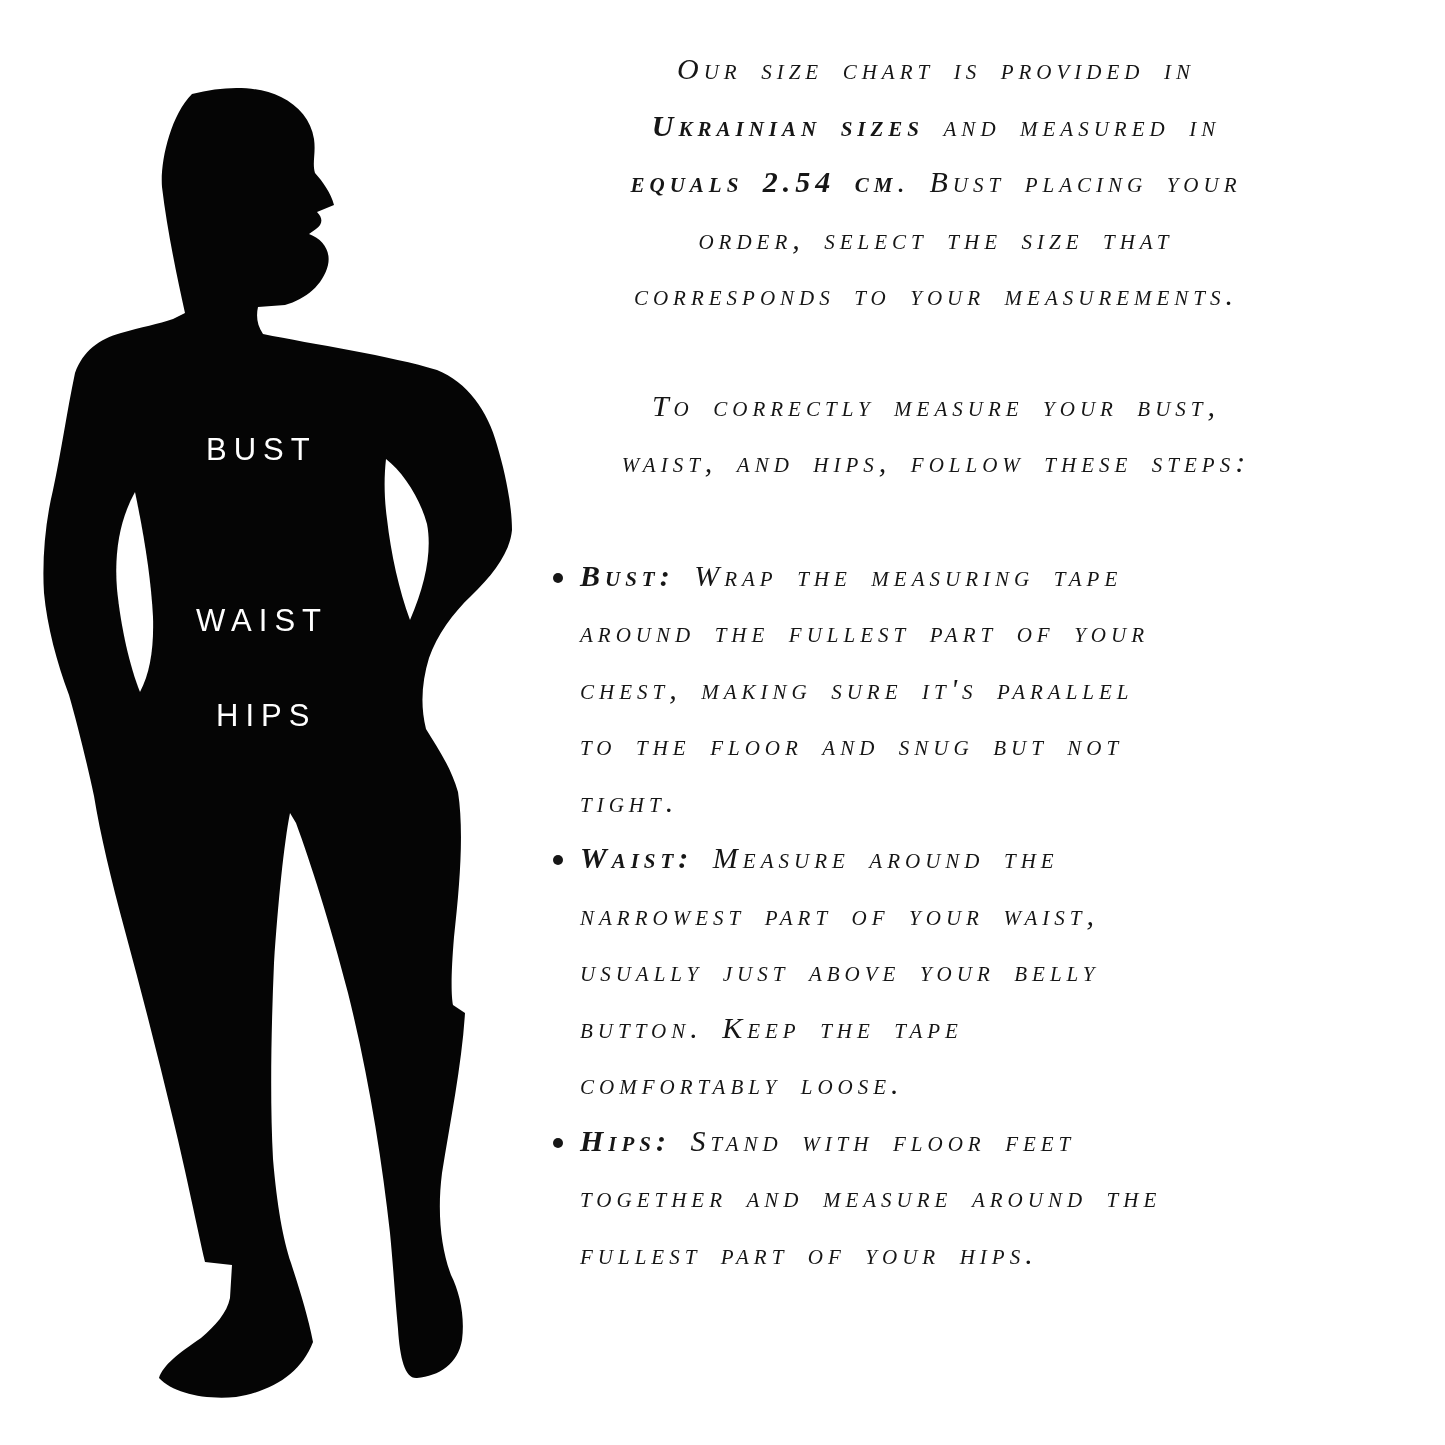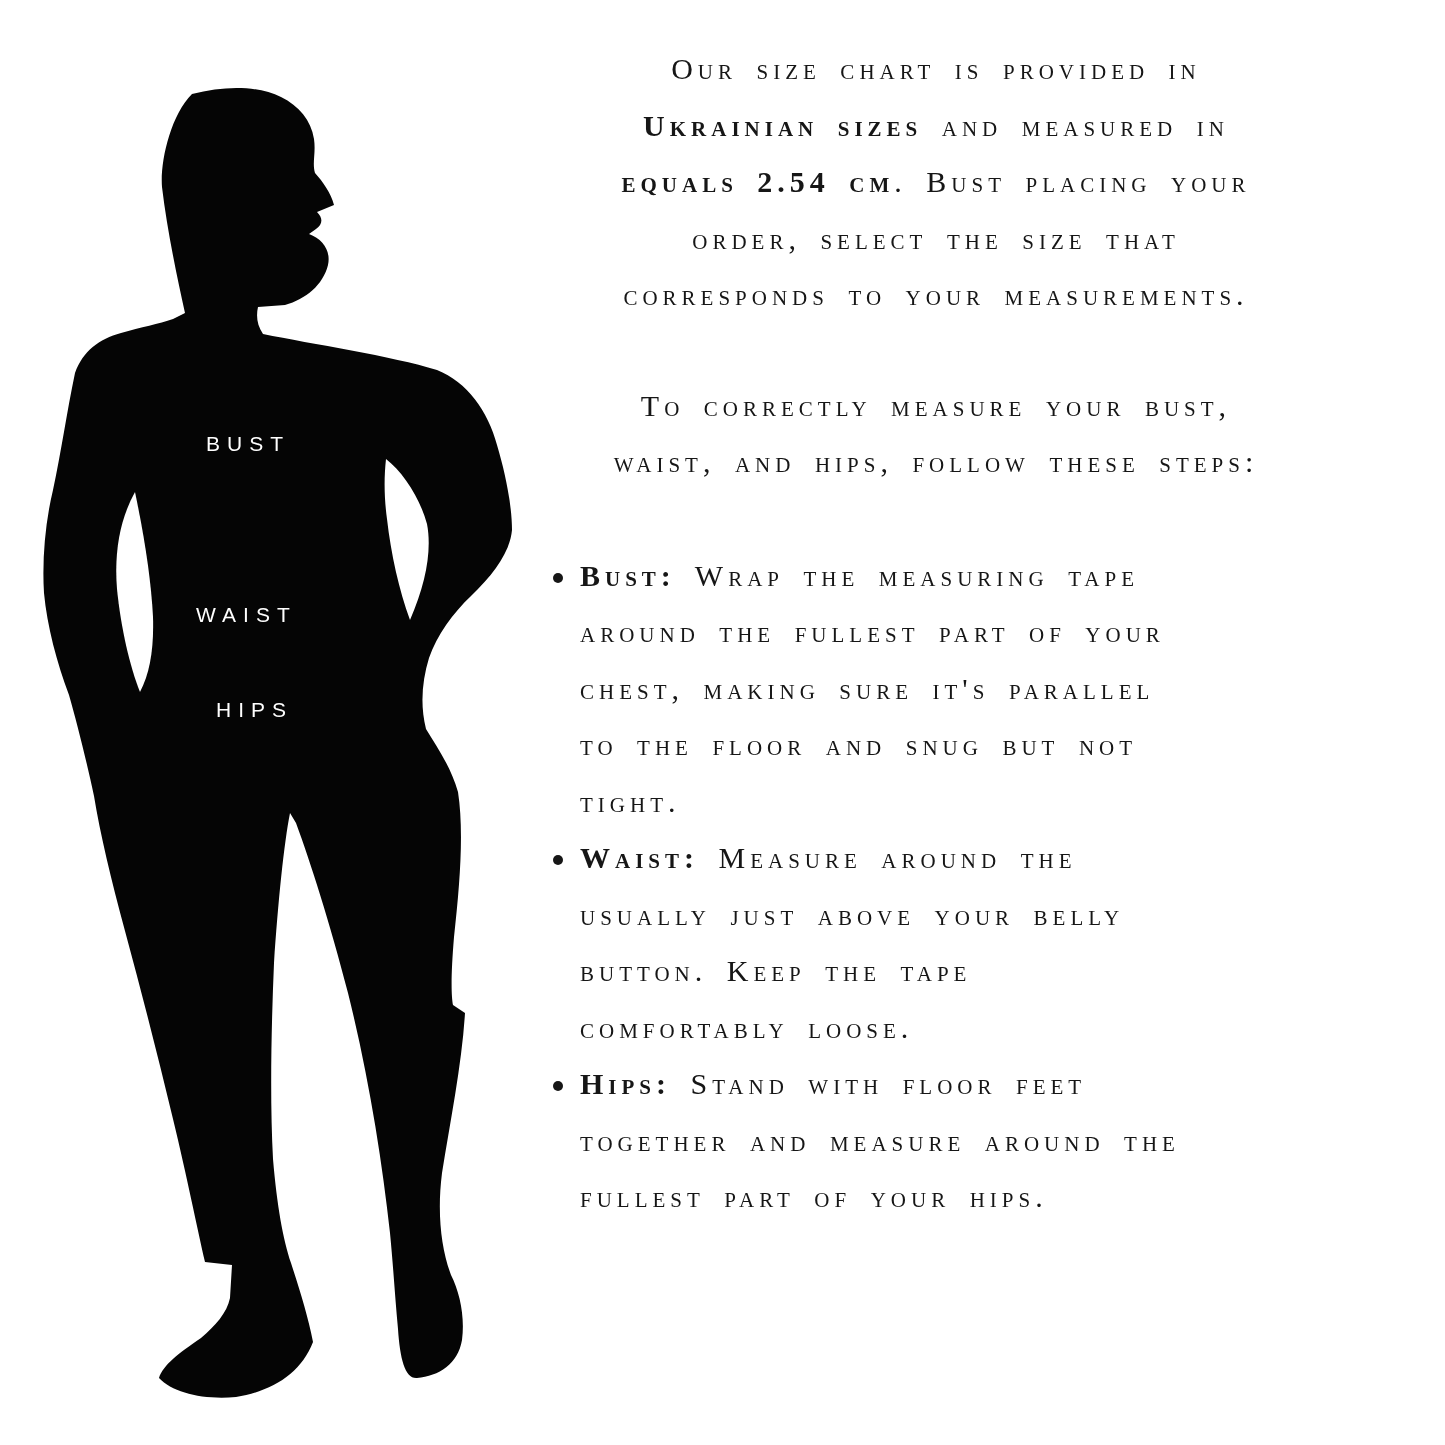--- a/index.html
+++ b/index.html
@@ -3,29 +3,29 @@
 <meta charset="utf-8">
 <style>
   html,body{margin:0;padding:0;background:#ffffff;}
   .canvas{
     position:relative;width:1445px;height:1445px;background:#ffffff;
     overflow:hidden;font-family:"Liberation Serif",serif;
   }
   .sil-svg{position:absolute;left:0;top:0;}
   .sil-label{
     position:absolute;color:#ffffff;font-family:"Liberation Sans",sans-serif;
-    font-size:21px;letter-spacing:7px;font-weight:400;white-space:nowrap;
+    font-size:31px;letter-spacing:7px;font-weight:400;white-space:nowrap;
   }
   .label-bust{left:206px;top:432px;}
   .label-waist{left:196px;top:579px;margin-top:24px;}
   .label-hips{left:216px;top:698px;}
   .content{
     position:absolute;left:500px;top:41px;width:872px;
     font-variant:small-caps;font-size:30px;line-height:56.5px;
-    letter-spacing:5px;word-spacing:7px;color:#161616;
+    letter-spacing:5px;word-spacing:7px;color:#161616;font-style:italic;
   }
   .para .line{text-align:center;}
   .measure-para{margin-top:54px;}
   .steps{margin-top:57px;}
   .b{font-weight:bold;}
   .steps .line{position:relative;text-align:left;padding-left:80px;}
   .dot{
     position:absolute;left:53px;top:25px;width:10px;height:10px;
     border-radius:50%;background:#161616;
   }
@@ -120,20 +120,21 @@
     <div class="steps">
         <div class="step">
           <div class="line"><span class="dot"></span><span class="b">Bust:</span><span> Wrap the measuring tape</span></div>
           <div class="line"><span>around the fullest part of your</span></div>
           <div class="line"><span>chest, making sure it's parallel</span></div>
           <div class="line"><span>to the floor and snug but not</span></div>
           <div class="line"><span>tight.</span></div>
         </div>
         <div class="step">
           <div class="line"><span class="dot"></span><span class="b">Waist:</span><span> Measure around the</span></div>
+          <div class="line"><span>narrowest part of your waist,</span></div>
           <div class="line"><span>usually just above your belly</span></div>
           <div class="line"><span>button. Keep the tape</span></div>
           <div class="line"><span>comfortably loose.</span></div>
         </div>
         <div class="step">
           <div class="line"><span class="dot"></span><span class="b">Hips:</span><span> Stand with floor feet</span></div>
           <div class="line"><span>together and measure around the</span></div>
           <div class="line"><span>fullest part of your hips.</span></div>
         </div>
       </div>

